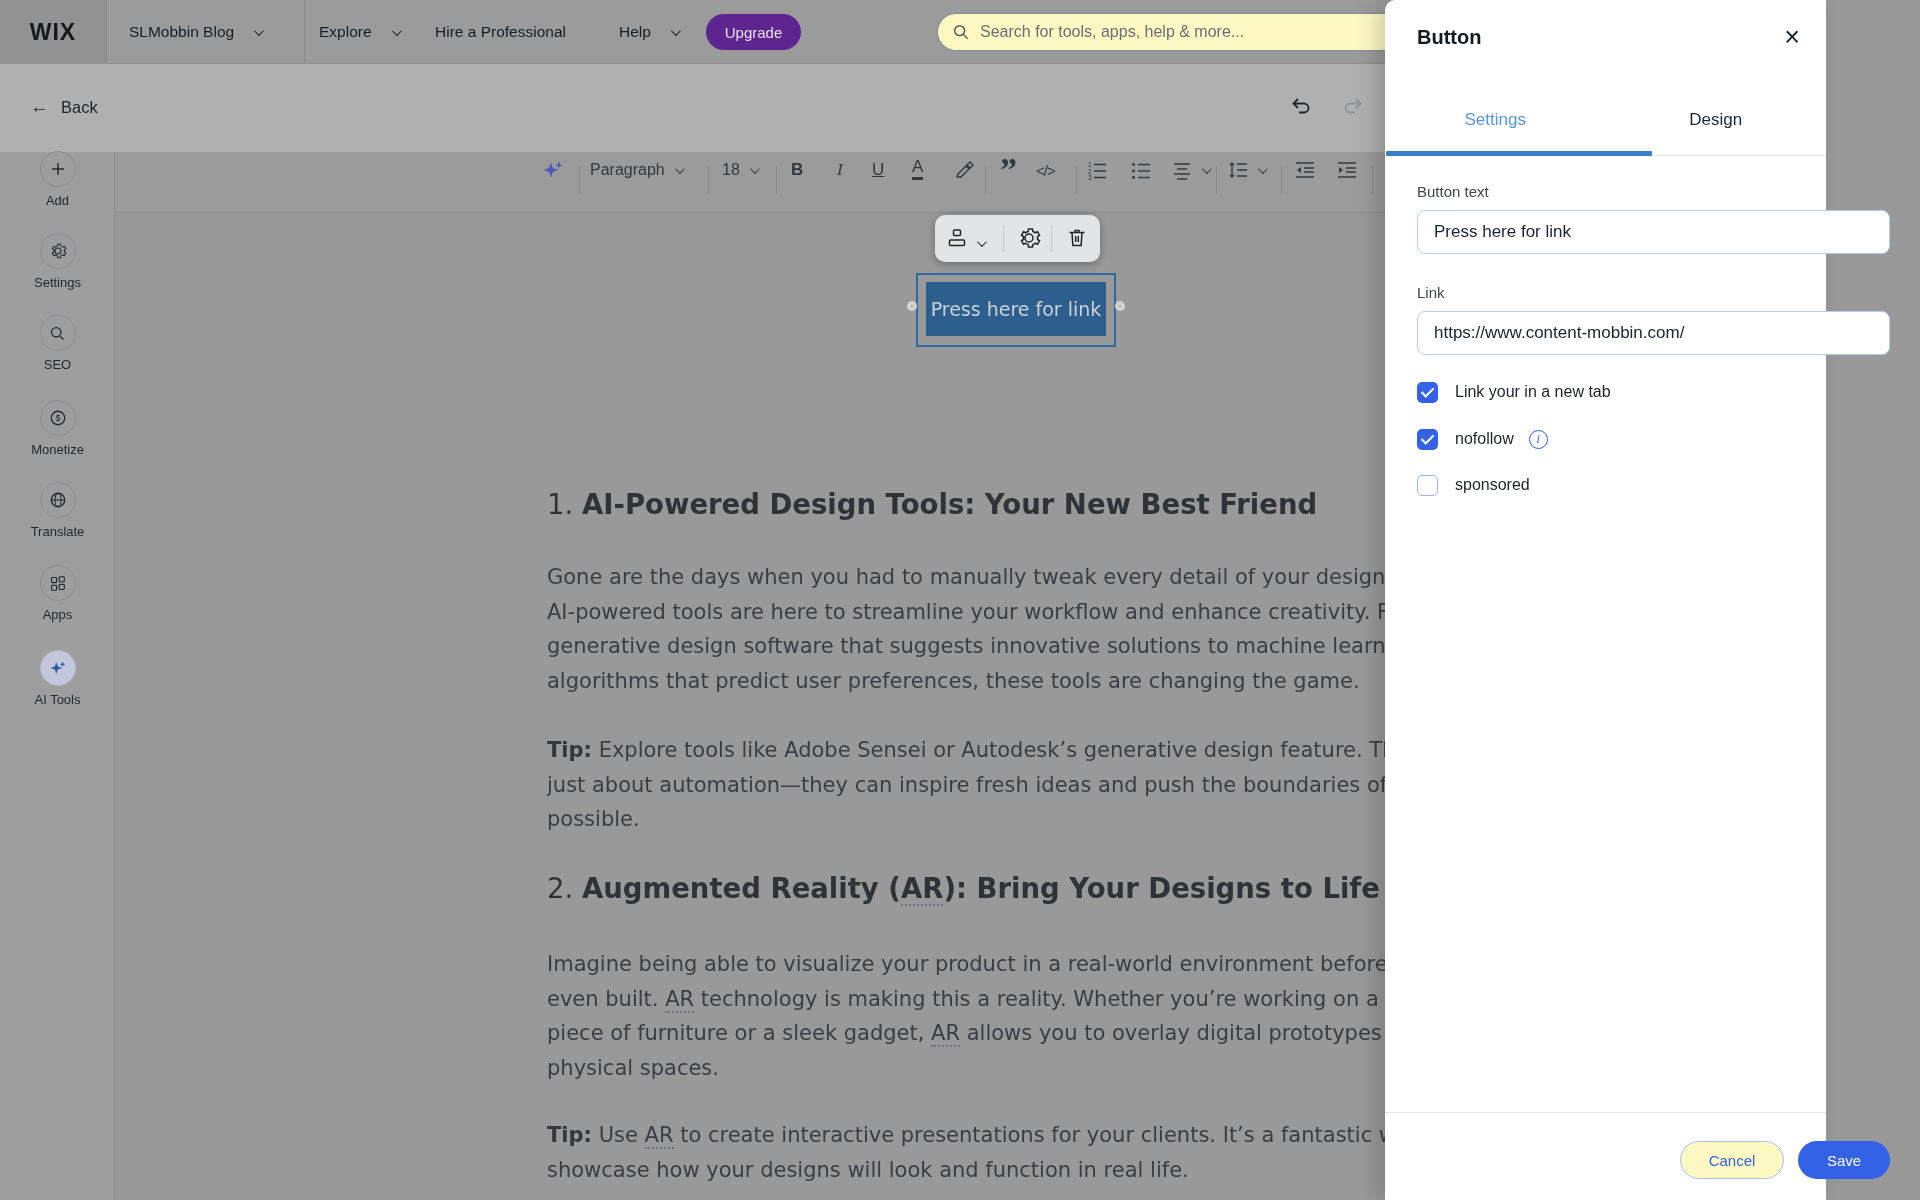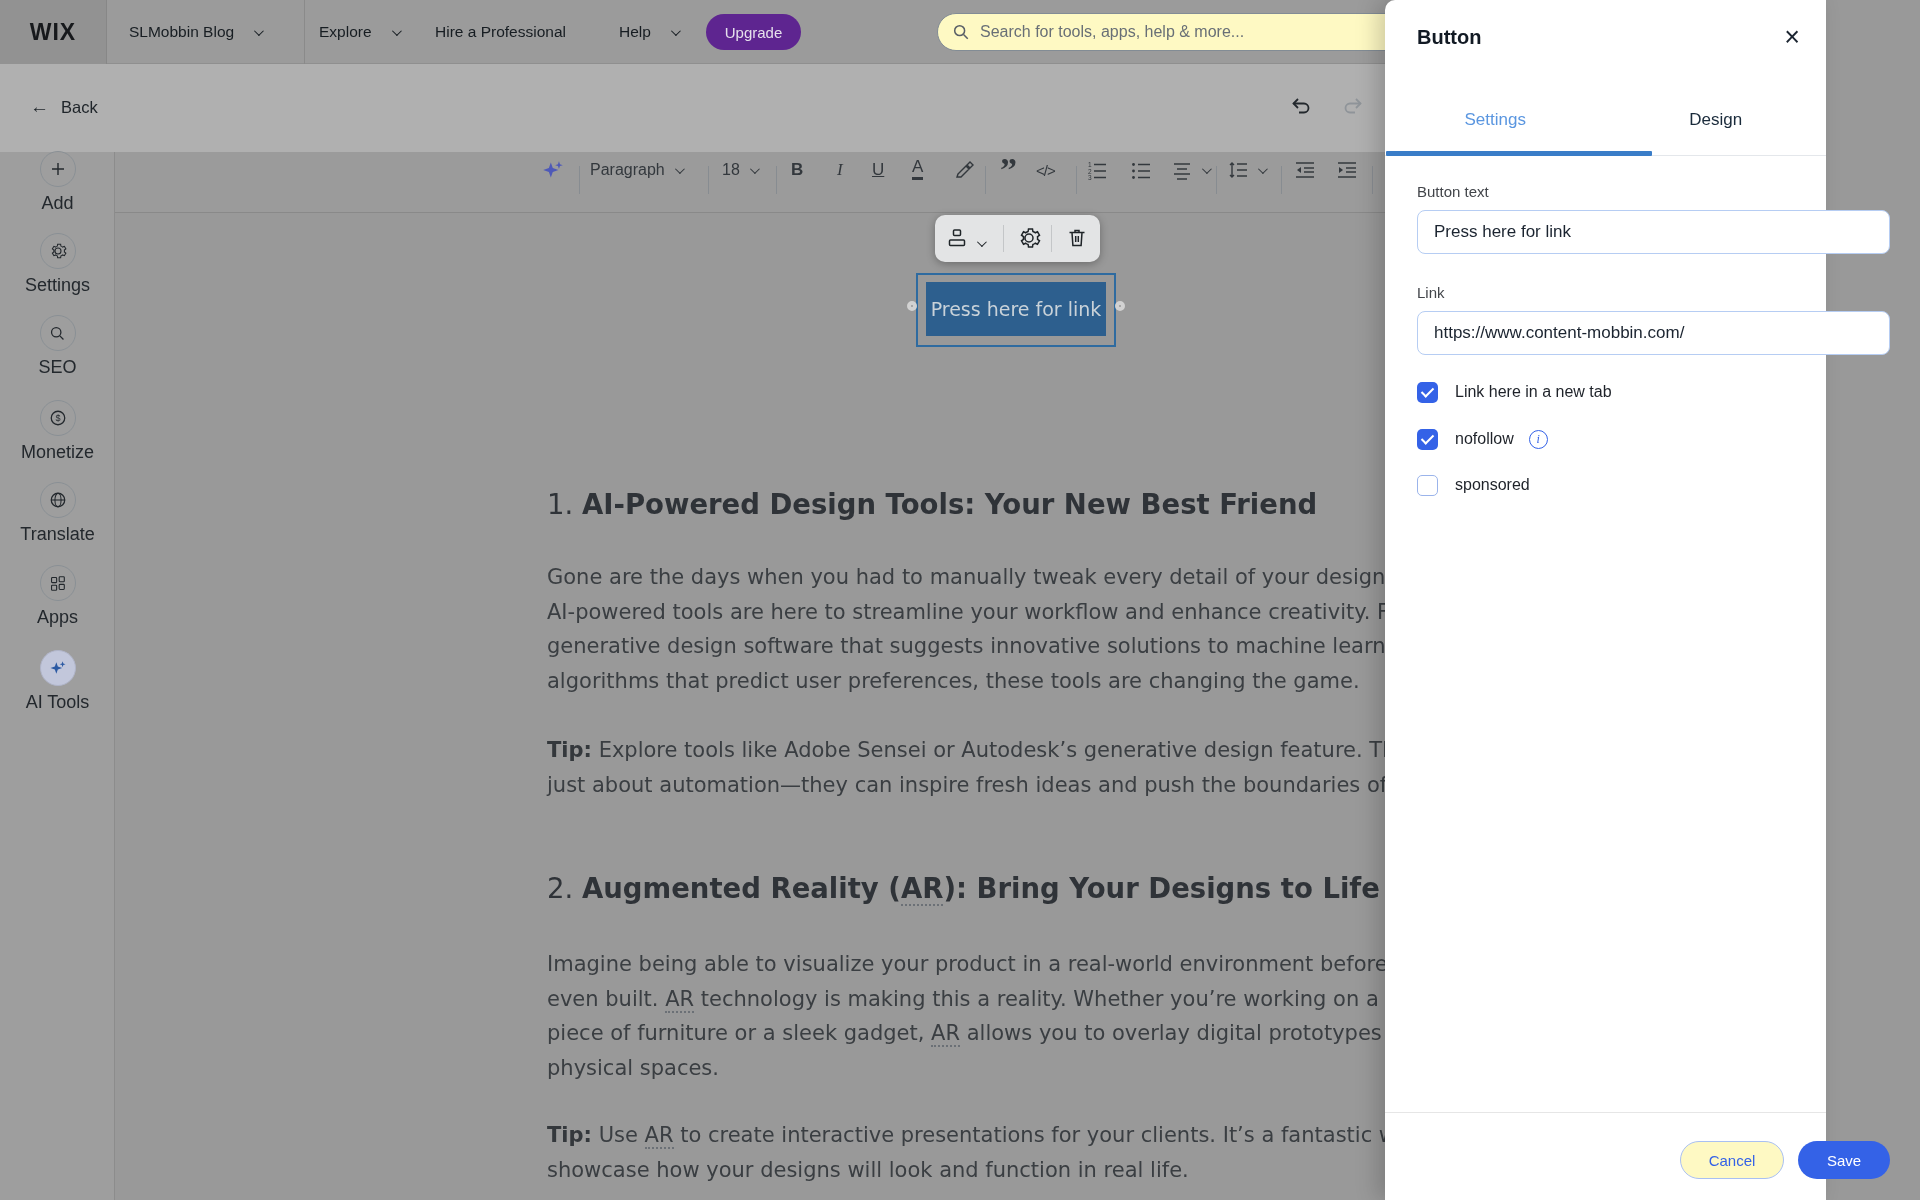--- a/index.html
+++ b/index.html
@@ -23,21 +23,21 @@
   
   .backbar { position:absolute; left:0; top:64px; width:1385px; height:88px; background:#b0b0b0; }
   .back-btn { position:absolute; left:30px; top:32px; display:flex; align-items:center; gap:12px; color:#20262b; font-size:16.5px; }
   .back-arrow { font-size:19px; }
   .undo-redo { position:absolute; right:20px; top:30px; display:flex; gap:28px; }
 
   
   .sidebar { position:absolute; left:0; top:152px; width:115px; height:1048px; background:#9e9e9e; border-right:1px solid #8c8c8c; }
   .side-item { position:absolute; left:0; width:115px; display:flex; flex-direction:column; align-items:center; gap:6px; color:#23282d; }
   .side-circle { width:36px; height:36px; border-radius:50%; border:1px solid #8a9095; display:flex; align-items:center; justify-content:center; color:#23282d; }
-  .side-label { font-size:18px; }
+  .side-label { font-size:13px; }
   .ai-circle { background:#c2c7db; border-color:#b0b5c9; }
 
   
   .toolbar { position:absolute; left:115px; top:152px; width:1270px; height:61px; background:#9b9b9b; border-bottom:1px solid #898989; }
   .ti { position:absolute; top:156px; height:28px; display:flex; align-items:center; color:#33383d; }
   .ti-divider { position:absolute; top:166px; width:1px; height:28px; background:#878c91; }
   .t-letter { font-size:17px; }
   .t-dd { font-size:16px; display:flex; align-items:center; gap:10px; }
   .h-line { font-family:"DejaVu Sans", sans-serif; color:#2f3338; font-size:27.5px; }
   .h-line b { font-weight:700; }
@@ -327,20 +327,21 @@
   </div>
   <div class="para" style="top:560px;">
     <div class="line ar-scan">Gone are the days when you had to manually tweak every detail of your design.</div>
     <div class="line ar-scan">AI-powered tools are here to streamline your workflow and enhance creativity. From</div>
     <div class="line ar-scan">generative design software that suggests innovative solutions to machine learning</div>
     <div class="line ar-scan">algorithms that predict user preferences, these tools are changing the game.</div>
   </div>
   <div class="para" style="top:733px;">
     <div class="line"><b>Tip:</b> <span class="ar-scan">Explore tools like Adobe Sensei or Autodesk’s generative design feature. They’re not</span></div>
     <div class="line ar-scan">just about automation—they can inspire fresh ideas and push the boundaries of what’s</div>
+    <div class="line ar-scan">possible.</div>
   </div>
   <div class="para" style="top:868px;">
     <div class="h-line" style="line-height:40px;"><span>2.</span> <b class="ar-scan">Augmented Reality (<span class="ar-mark">AR</span>): Bring Your Designs to Life</b></div>
   </div>
   <div class="para" style="top:947px;">
     <div class="line ar-scan">Imagine being able to visualize your product in a real-world environment before it’s</div>
     <div class="line ar-scan">even built. <span class="ar-mark">AR</span> technology is making this a reality. Whether you’re working on a new</div>
     <div class="line ar-scan">piece of furniture or a sleek gadget, <span class="ar-mark">AR</span> allows you to overlay digital prototypes onto</div>
     <div class="line ar-scan">physical spaces.</div>
   </div>
@@ -366,21 +367,21 @@
   </div>
 
   <div class="p-label" style="top:183px;">Button text</div>
   <input class="p-input" style="top: 210px;" type="text" value="Press here for link">
 
   <div class="p-label" style="top:284px;">Link</div>
   <input class="p-input" style="top: 311px;" type="text" value="https://www.content-mobbin.com/">
 
   <div class="cb-row" style="top:380px;">
     <div class="cb checked"></div>
-    <div class="cb-label">Link here in a new tab</div>
+    <div class="cb-label">Link your in a new tab</div>
   </div>
   <div class="cb-row" style="top:427px;">
     <div class="cb checked"></div>
     <div class="cb-label">nofollow</div>
     <div class="info-icon">i</div>
   </div>
   <div class="cb-row" style="top:473px;">
     <div class="cb unchecked"></div>
     <div class="cb-label">sponsored</div>
   </div>

